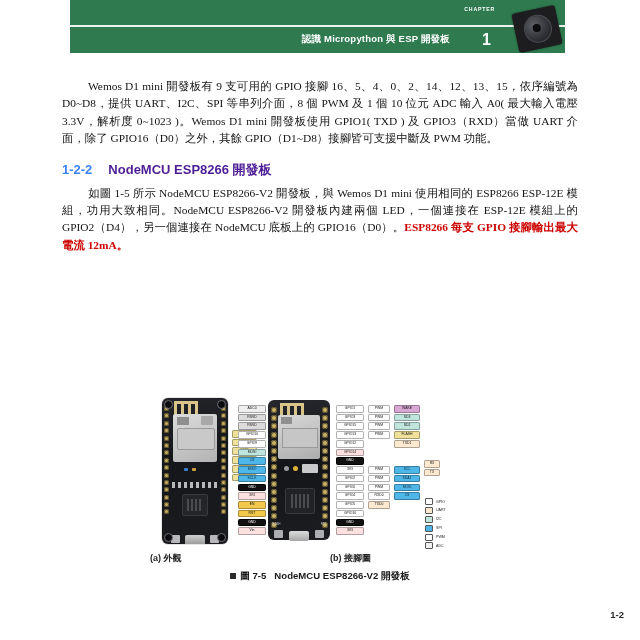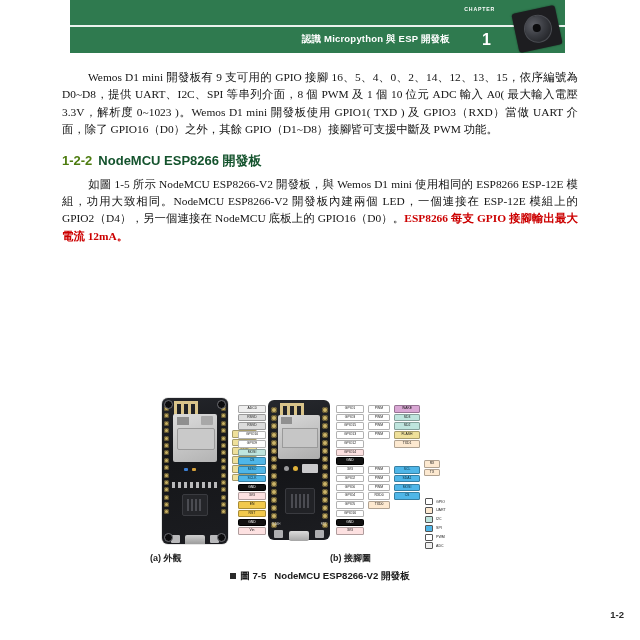--- a/index.html
+++ b/index.html
@@ -54,35 +54,35 @@
   .sensor-legs{
     position:absolute;right:14px;top:47px;width:16px;height:10px;transform:rotate(-12deg);
   }
   .sensor-legs i{position:absolute;top:0;width:1px;height:10px;background:#b9a14a;display:block;}
   .sensor-legs i:nth-child(1){left:1px;}
   .sensor-legs i:nth-child(2){left:6px;}
   .sensor-legs i:nth-child(3){left:11px;}
 
   
   .page{position:absolute;left:0;top:0;width:640px;height:640px;padding-left:38px;}
-  .content{position:absolute;left:62px;top:69px;width:516px;}
+  .content{position:absolute;left:62px;top:78px;width:516px;}
   p.para{
     margin:0 0 0 0;font-size:11.4px;line-height:17.4px;color:#131313;
     text-align:justify;text-justify:inter-ideograph;
   }
   p.para + p.para{margin-top:1px;}
   .indent{display:inline-block;width:26px;}
   .red{color:#cc0000;font-weight:bold;}
   
   .sec-head{
     margin:13px 0 6px 0;font-family:"Liberation Sans","DejaVu Sans",sans-serif;
     font-size:13px;font-weight:bold;
   }
-  .sec-num{color:#4d7c0f;}
-  .sec-text{color:#14532d;margin-left:6px;}
+  .sec-num{color:#3b82f6;}
+  .sec-text{color:#4c1d95;margin-left:16px;}
 
   
   .figures{position:absolute;left:62px;top:398px;width:516px;height:150px;}
   .fig-a{position:absolute;left:100px;top:0;}
   .fig-b{position:absolute;left:170px;top:0;}
 
   
   .board{
     position:relative;width:66px;height:146px;border-radius:6px;
     background:linear-gradient(170deg,#23252a 0%,#151619 40%,#1b1c20 100%);

